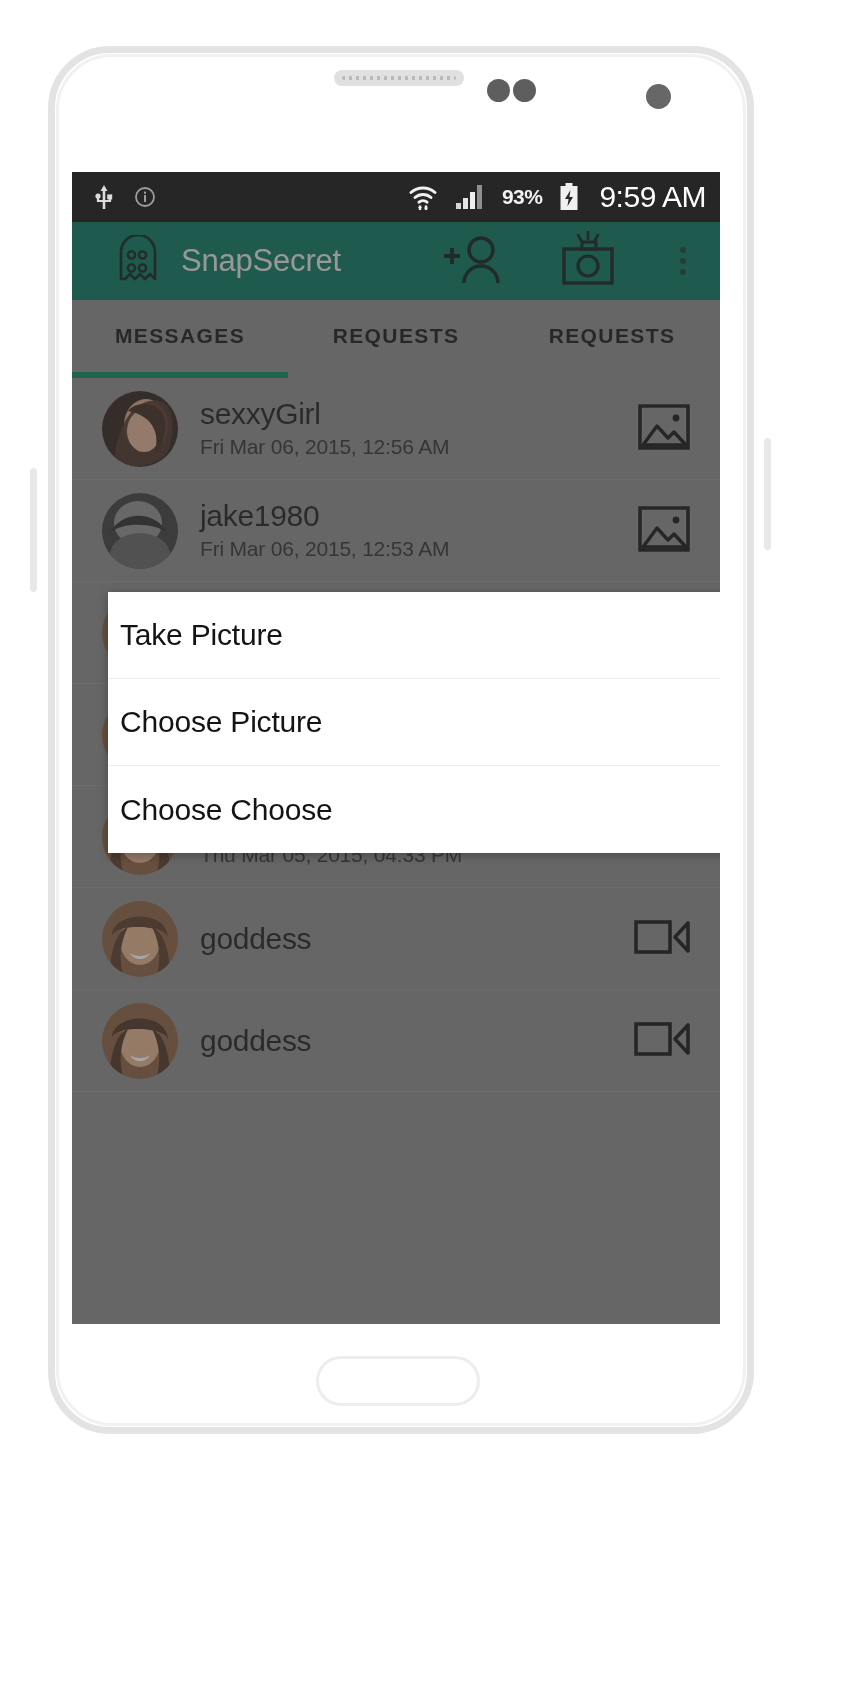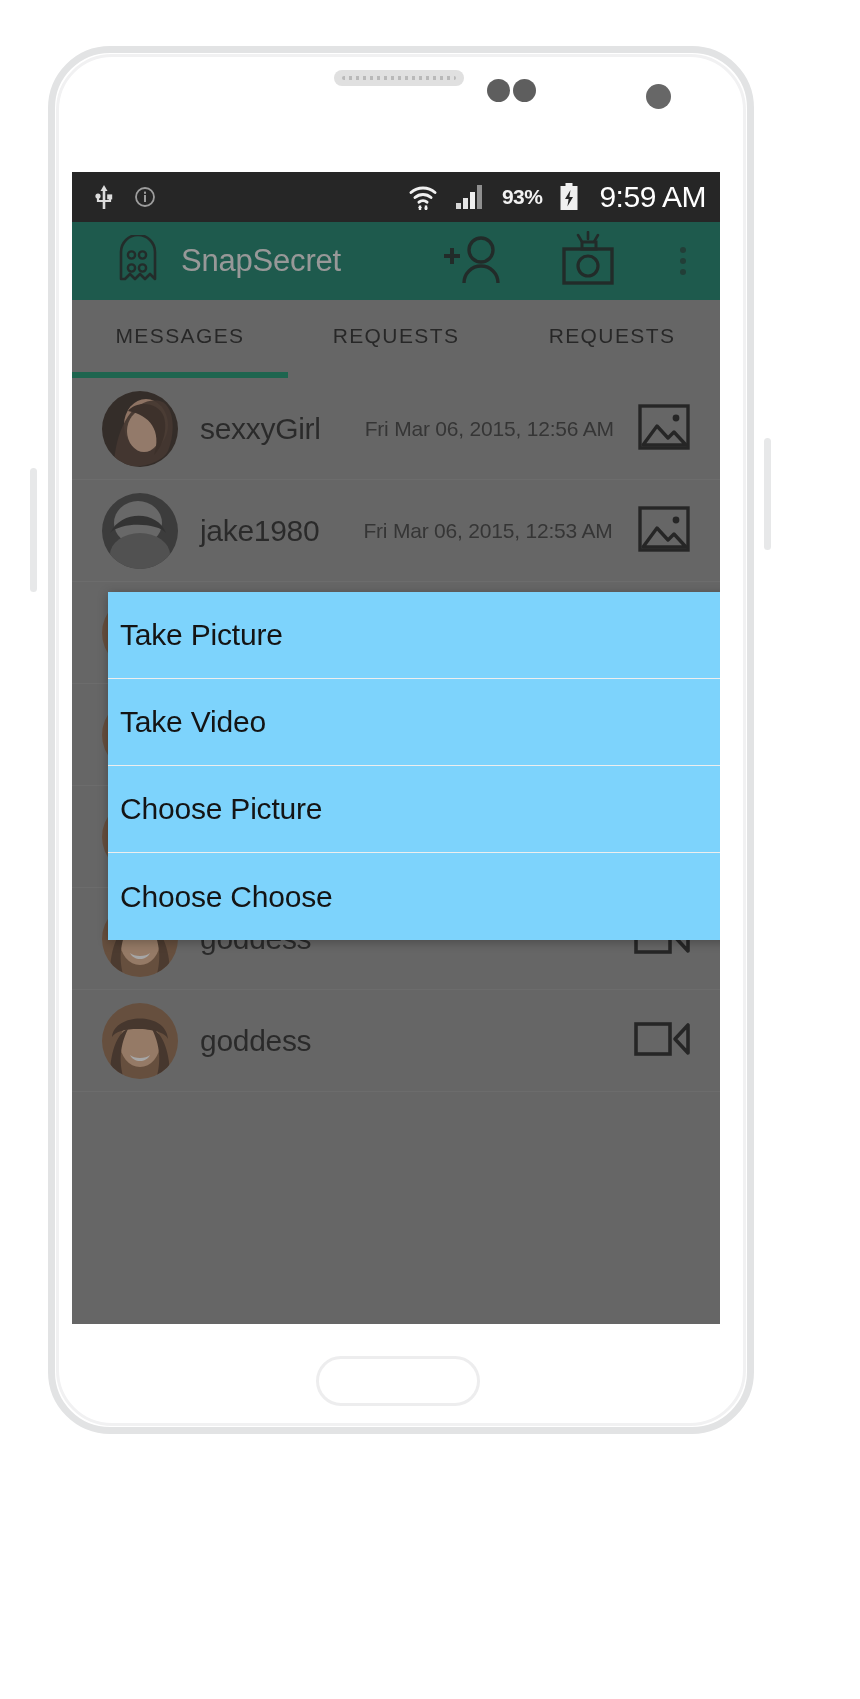--- a/index.html
+++ b/index.html
@@ -209,21 +209,21 @@
     height: 72px;
     display: flex;
   }
   .tab {
     flex: 1;
     display: flex;
     align-items: center;
     justify-content: center;
     color: #151515;
     font-size: 21px;
-    font-weight: normal;
+    font-weight: bold;
     letter-spacing: 1.4px;
   }
   #tab-indicator {
     position: absolute;
     left: 0;
     top: 200px;
     width: 216px;
     height: 6px;
     background: #05875f;
   }
@@ -249,35 +249,35 @@
     border-radius: 50%;
     margin-left: 30px;
     flex: none;
     overflow: hidden;
     position: relative;
   }
   .avatar .face { position:absolute; inset:0; }
   .row-text {
     margin-left: 22px;
     display: flex;
+    flex-direction: column;
     justify-content: center;
   }
   .row-name {
     font-size: 30px;
     color: #1b1b1b;
     line-height: 1.12;
     letter-spacing: -0.3px;
   }
   .row-time {
     font-size: 21px;
     color: #2f2f2f;
     line-height: 1.3;
     margin-top: 3px;
     letter-spacing: -0.2px;
-    margin-left: 44px;
   }
   .row-media-icon {
     margin-left: auto;
     margin-right: 30px;
     flex: none;
   }
 
   
   #scrim {
     position: absolute;
@@ -288,21 +288,21 @@
     background: rgba(60,60,60,0.46);
     pointer-events: none;
   }
 
   
   #media-picker-dialog {
     position: absolute;
     left: 36px;
     top: 420px;
     width: 698px;
-    background: #7dd3fc;
+    background: #ffffff;
     box-shadow: 0 2px 10px rgba(0,0,0,0.28);
   }
   .dialog-item {
     height: 87px;
     display: flex;
     align-items: center;
     padding-left: 12px;
     font-size: 30px;
     color: #141414;
     letter-spacing: -0.2px;
@@ -577,18 +577,17 @@
         </svg>
       </span>
     </div>
 
   </div>
 
   <div id="scrim"></div>
 
   <div id="media-picker-dialog">
     <div class="dialog-item">Take Picture</div>
-    <div class="dialog-item">Take Video</div>
     <div class="dialog-item">Choose Picture</div>
     <div class="dialog-item">Choose Choose</div>
   </div>
 
 </div>
 
 </body></html>

